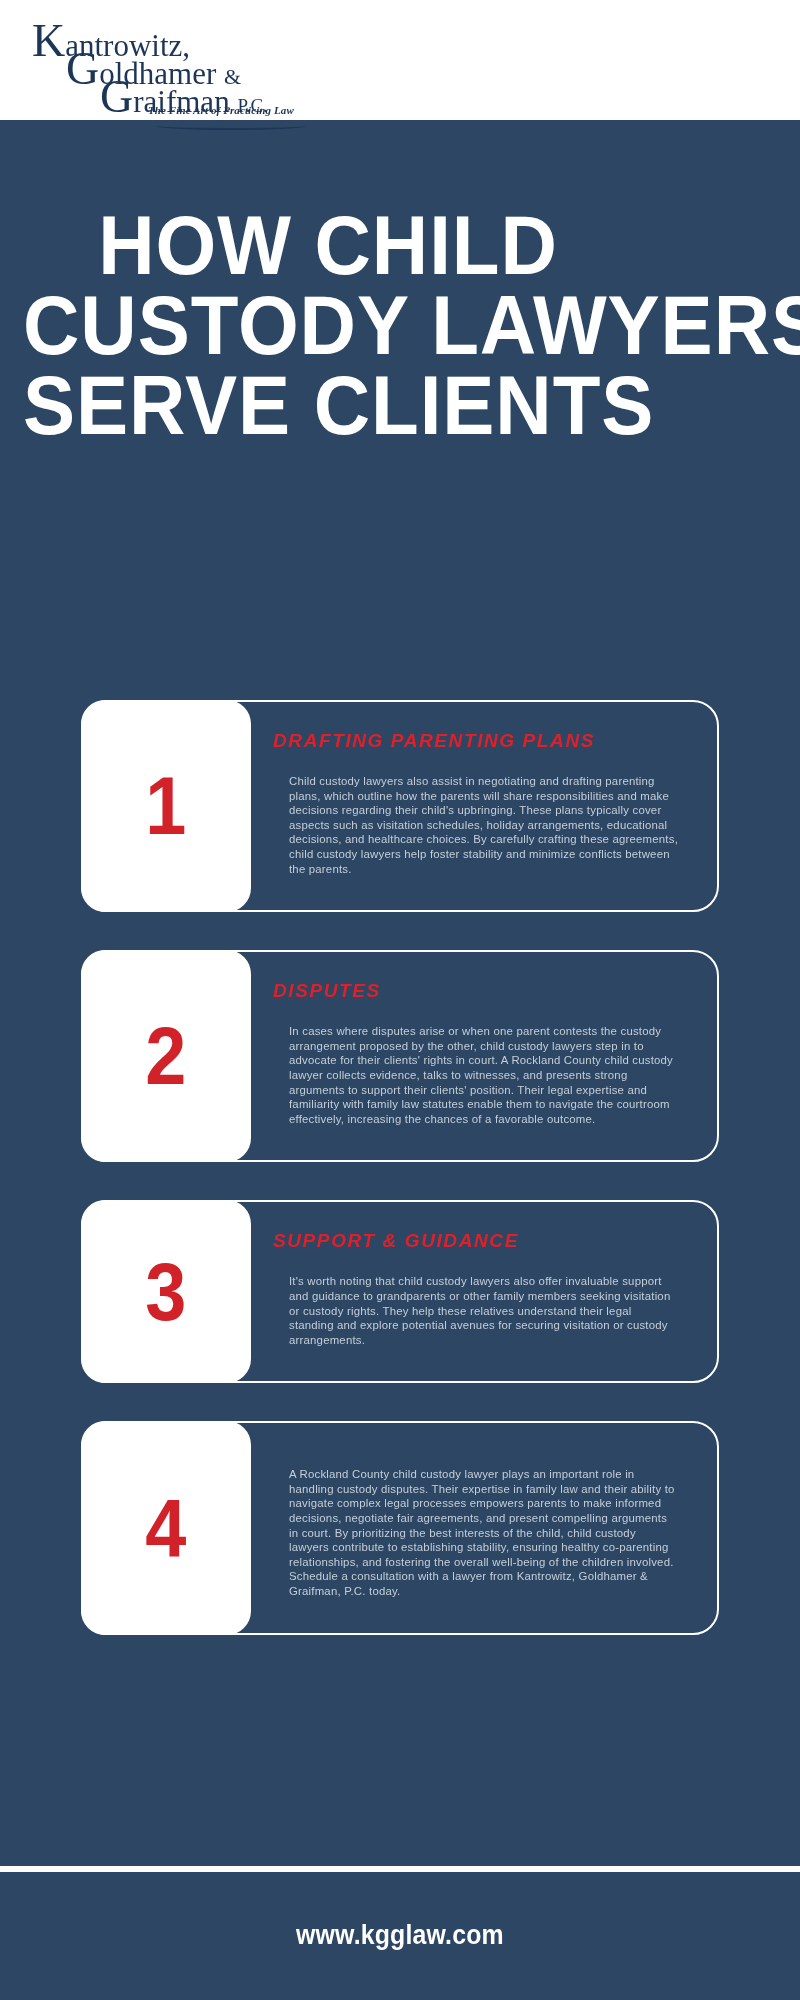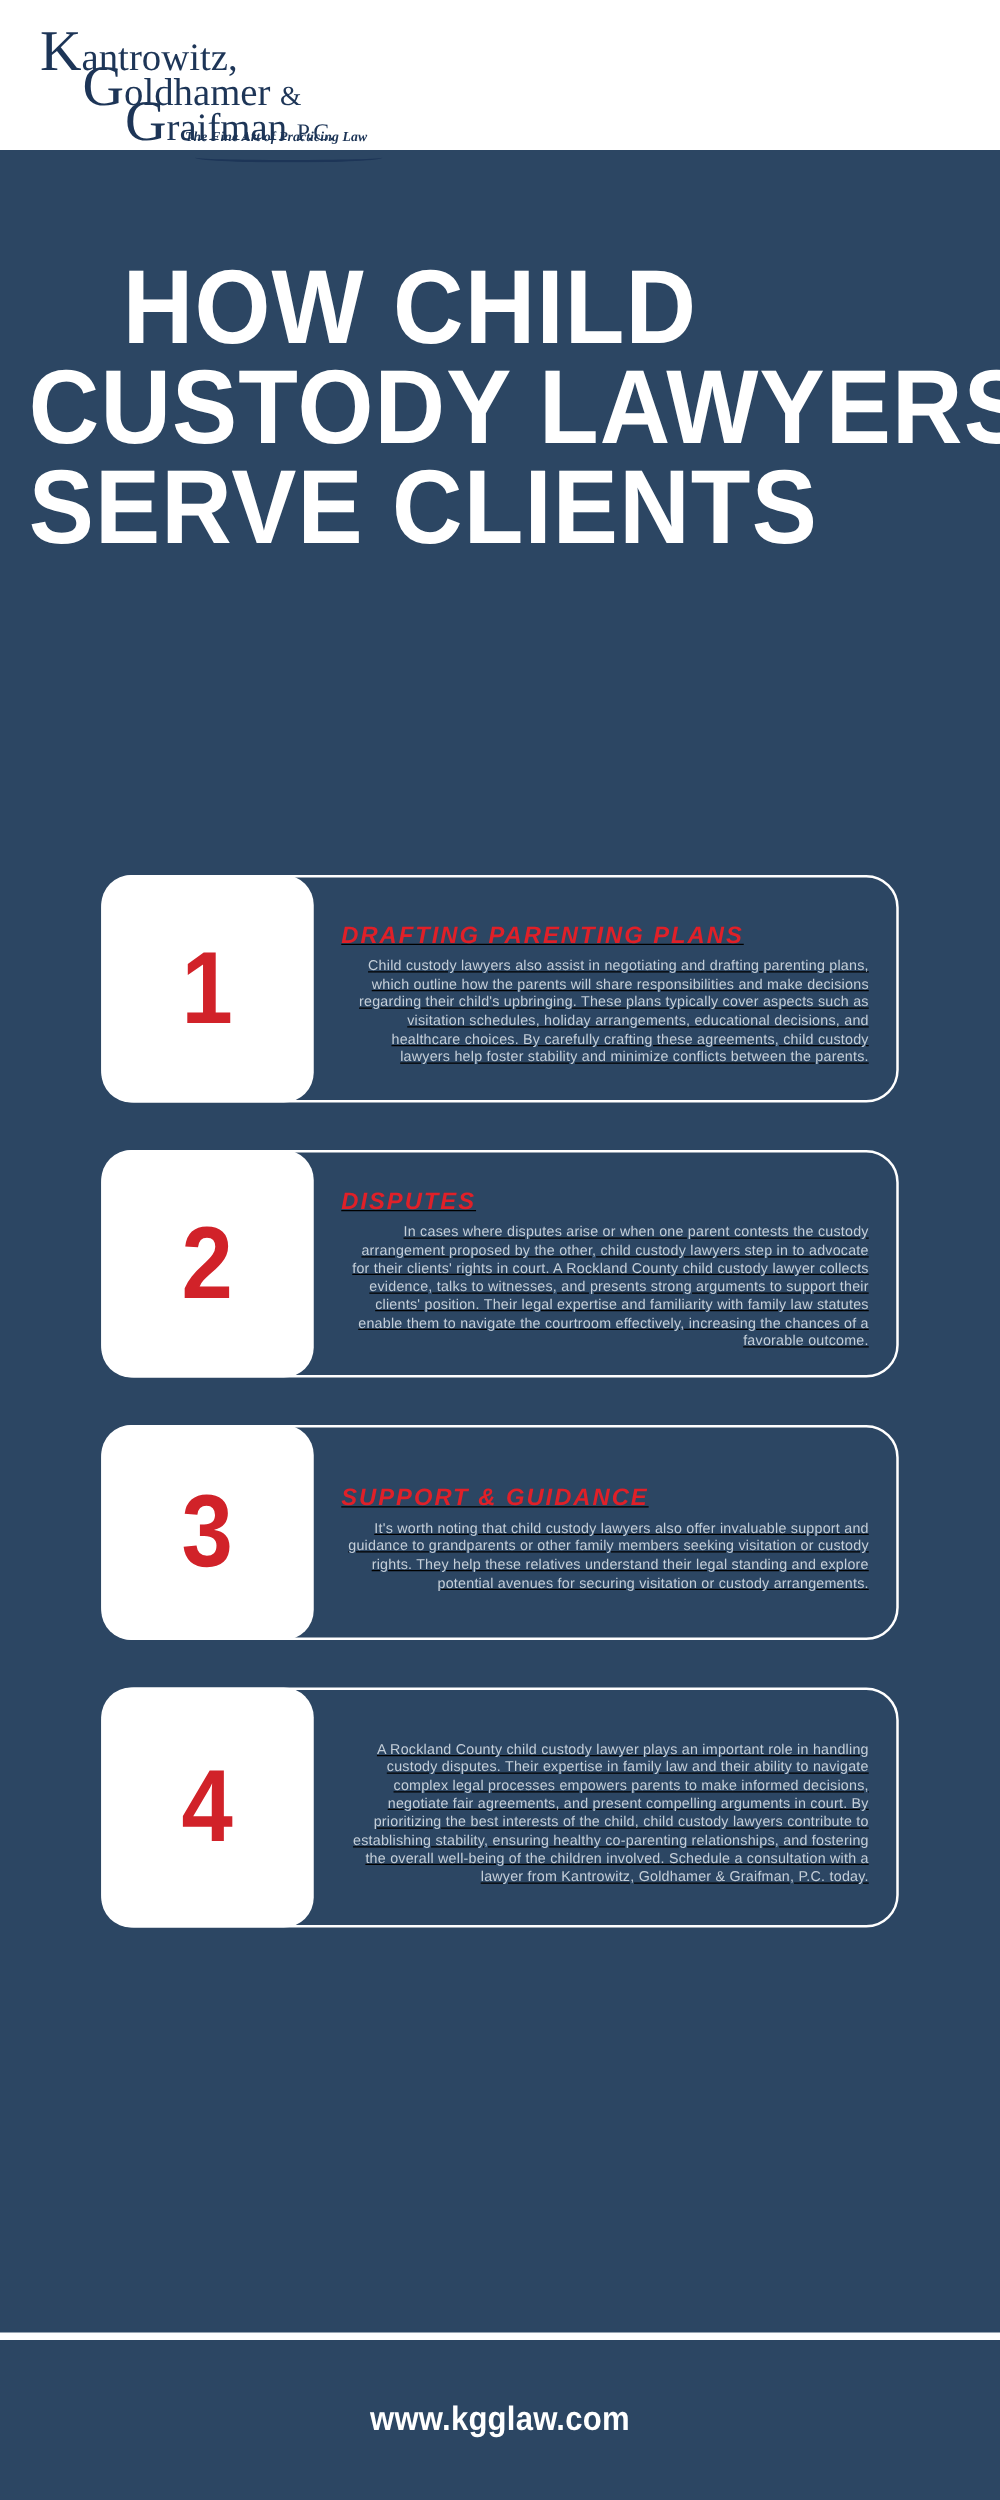--- a/index.html
+++ b/index.html
@@ -121,39 +121,37 @@
     font-size: 82px;
     line-height: 1;
     transform: scaleX(0.9);
   }
   .card-body {
     flex: 1 1 auto;
     padding: 28px 22px 18px 22px;
     display: flex;
     flex-direction: column;
     justify-content: center;
-    text-decoration: underline;
   }
   .card-heading {
     color: #e02028;
     font-family: "Liberation Sans Narrow", "Liberation Sans", sans-serif;
     font-weight: 900;
     font-style: italic;
     font-size: 19px;
     letter-spacing: 1.6px;
     margin: 0 0 6px 0;
     white-space: nowrap;
   }
   .card-text {
     color: #c5cfd9;
     font-size: 11.4px;
     line-height: 14.6px;
     letter-spacing: .2px;
-    margin: 0;
-    text-align: right;
+    margin: 16px;
   }
 
   
   .card-1 { min-height: 182px; }
   .card-2 { min-height: 182px; }
   .card-3 { min-height: 172px; }
   .card-4 { min-height: 192px; }
 
   
   .footer-rule {

